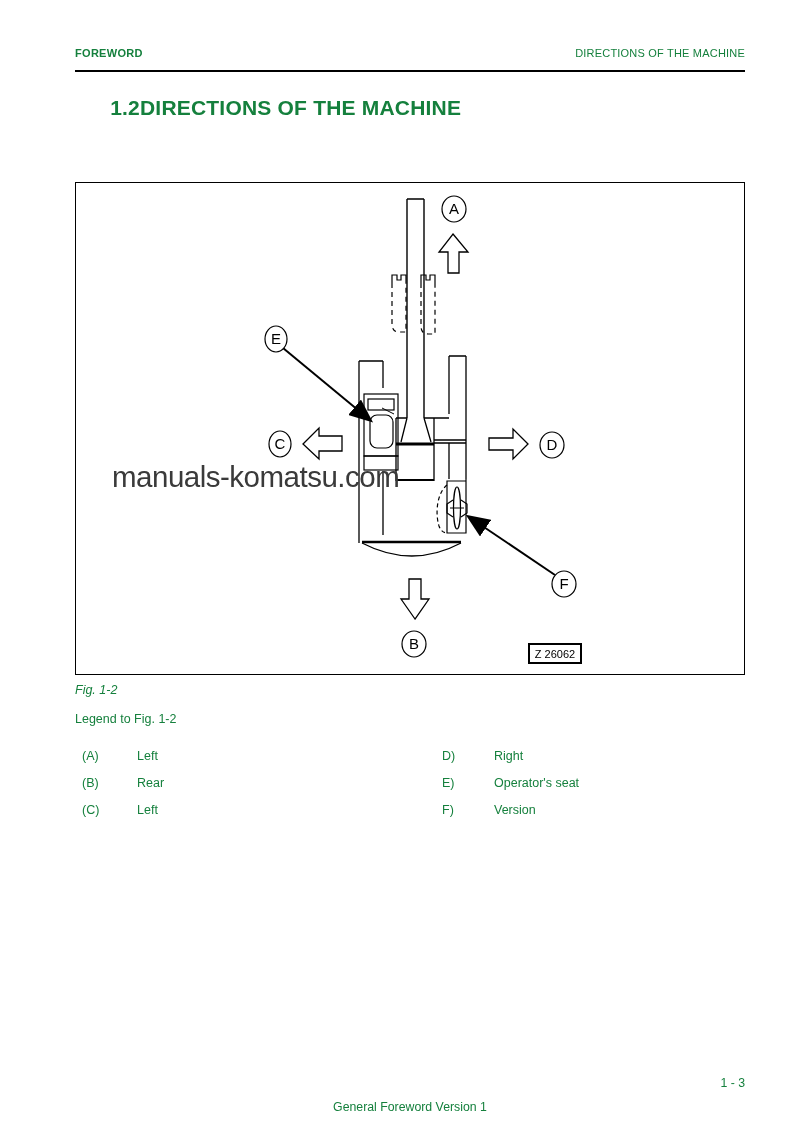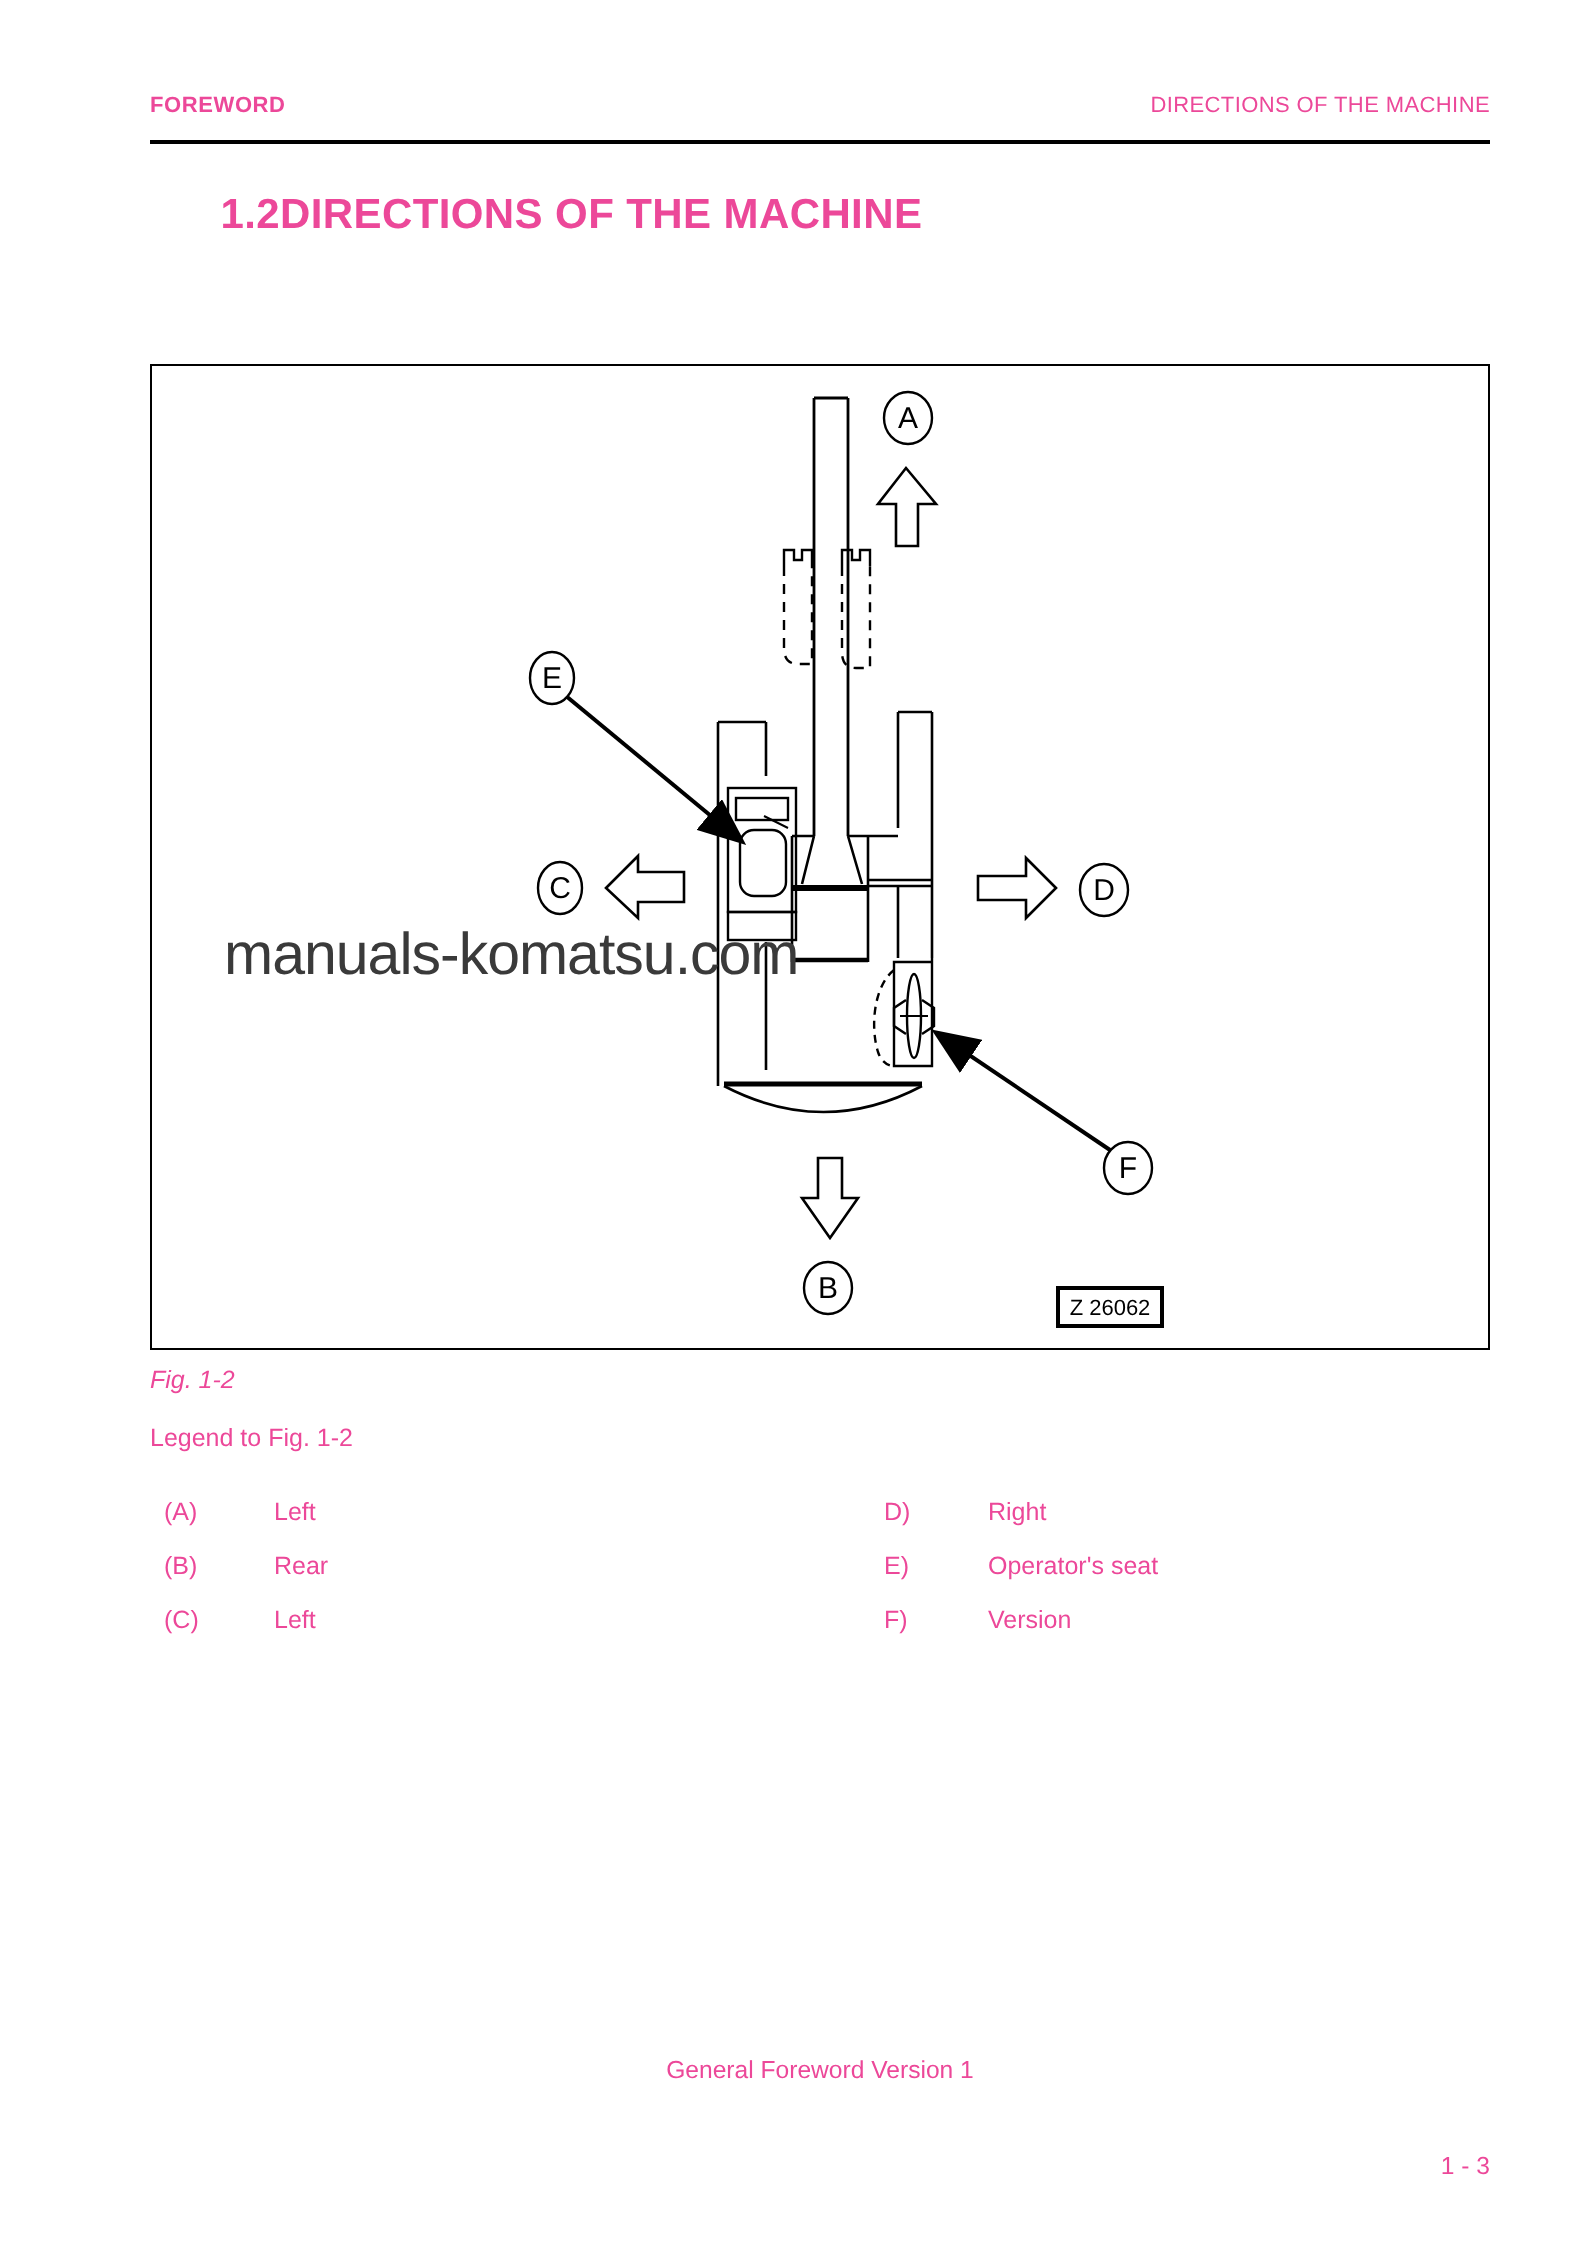--- a/index.html
+++ b/index.html
@@ -1,36 +1,36 @@
 <!DOCTYPE html>
 <html><head>
 <meta charset="utf-8">
 <style>
   html,body{margin:0;padding:0;background:#888;}
   .page{
     position:relative;width:793px;height:1123px;background:#ffffff;
-    font-family:"Liberation Sans",sans-serif;color:#ec4899;margin:0 auto;overflow:hidden;
+    font-family:"Liberation Sans",sans-serif;color:#15803d;margin:0 auto;overflow:hidden;
   }
   .hdr-left{position:absolute;left:75px;top:47px;font-size:11px;font-weight:bold;letter-spacing:.3px;}
   .hdr-right{position:absolute;right:48px;top:47px;font-size:11px;letter-spacing:.2px;}
   .hdr-rule{position:absolute;left:75px;right:48px;top:70px;height:2px;background:#000;}
   .title{position:absolute;left:75px;top:96px;font-size:21px;font-weight:bold;display:flex;letter-spacing:.2px;text-align:right;}
   .title .num{width:65px;}
   .figure-box{position:absolute;left:75px;top:182px;width:668px;height:491px;border:1px solid #000;background:#fff;}
   .fig-caption{position:absolute;left:75px;top:683px;font-size:12.5px;font-style:italic;}
   .legend-heading{position:absolute;left:75px;top:712px;font-size:12.5px;}
   .legend{position:absolute;left:75px;top:749px;width:670px;font-size:12.5px;}
   .legend .col{position:absolute;top:0;}
   .legend .col.left{left:7px;width:300px;}
   .legend .col.right{left:367px;width:300px;}
   .legend-row{display:flex;height:27px;}
   .legend-key{width:55px;flex:0 0 55px;}
   .col.right .legend-key{width:52px;flex:0 0 52px;}
   .body-text{position:absolute;left:75px;top:839px;width:676px;font-size:12.3px;line-height:19px;margin:0;}
-  .footer-center{position:absolute;left:75px;top:1028px;width:670px;text-align:center;font-size:12.3px;}
+  .footer-center{position:absolute;left:75px;top:1100px;width:670px;text-align:center;font-size:12.3px;}
   .footer-right{position:absolute;right:48px;top:1076px;font-size:12.3px;}
   svg{display:block;}
   svg text{font-family:"Liberation Sans",sans-serif;}
   .cal{font-size:15px;fill:#000;}
 </style>
 </head>
 <body>
 
 <div class="page">
 

